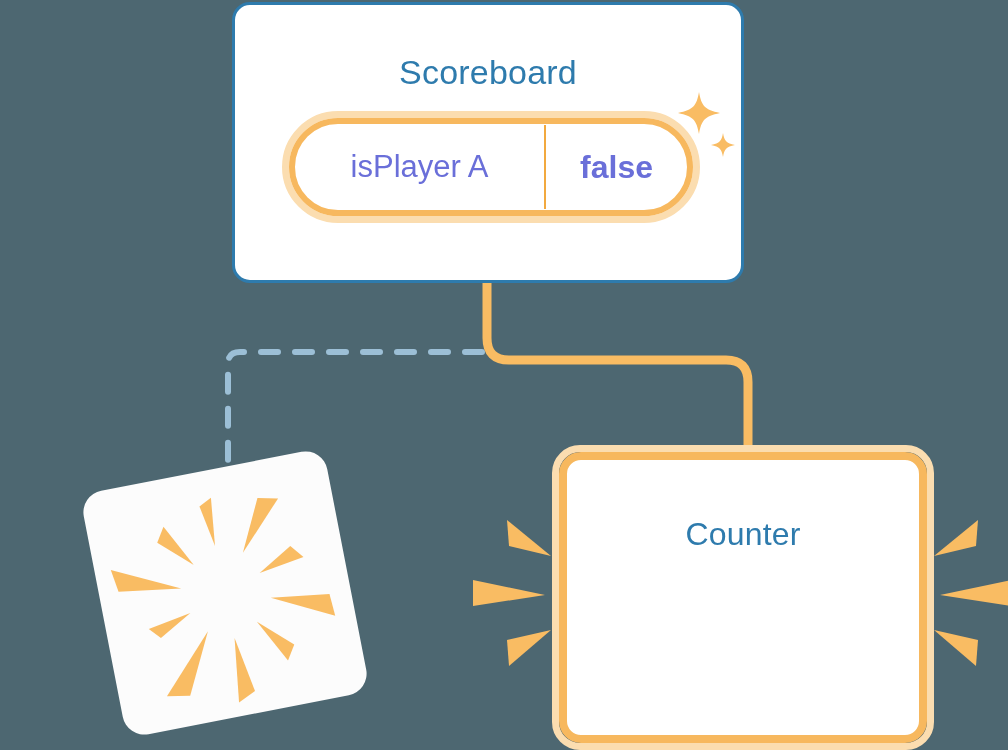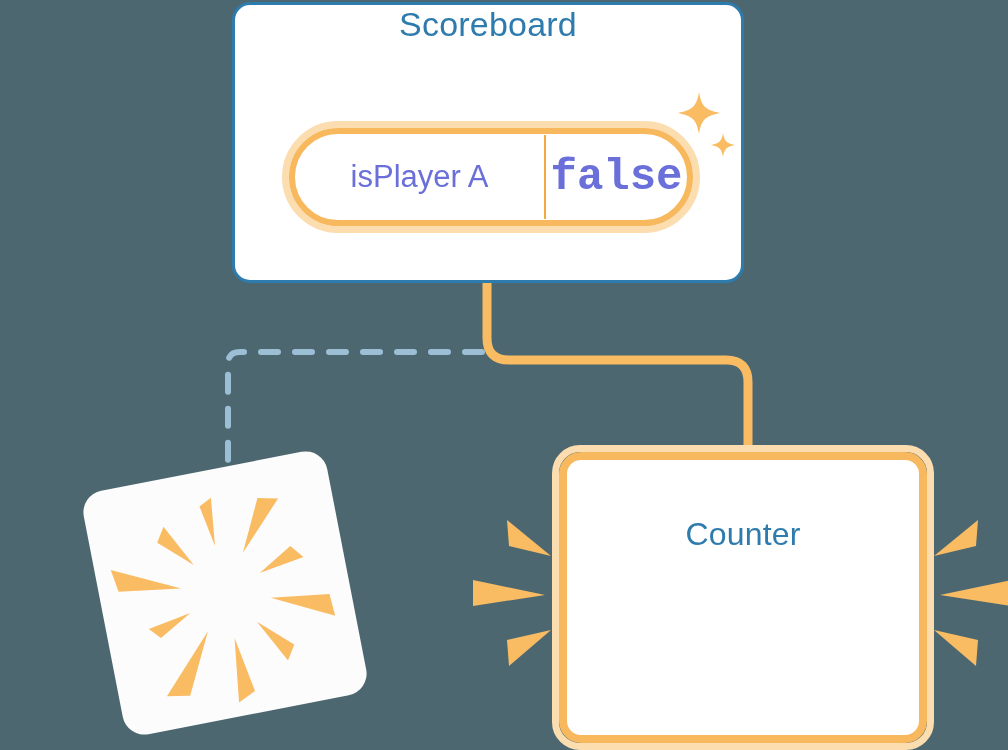--- a/index.html
+++ b/index.html
@@ -40,27 +40,28 @@
     z-index: 3;
   }
   .card-title-blue {
     color: #2e7bad;
     font-size: 34px;
     font-weight: 400;
     text-align: center;
     letter-spacing: 0.2px;
   }
   .scoreboard-title {
+    margin-top: 48px;
   }
 
   
   .pill-glow-wrap {
     position: absolute;
     left: 47px;
-    top: 116px;
+    top: 106px;
     width: 418px;
     height: 136px;
   }
   .pill-glow-outer {
     position: absolute;
     left: 0; top: 0;
     width: 418px;
     height: 112px;
     border: 7px solid #fbddb0;
     border-radius: 56px;
@@ -90,23 +91,22 @@
     font-weight: 400;
   }
   .pill-divider-orange {
     width: 2px;
     background: #f2a93f;
     align-self: stretch;
     margin: 1px 0;
   }
   .pill-val-big {
     flex: 1 1 auto;
-    font-size: 44px;
+    font-size: 32px;
     font-weight: 700;
-    font-family: Liberation Mono, monospace;
   }
 
   
   .sparkle-group {
     position: absolute;
     left: 672px;
     top: 90px;
     width: 70px;
     height: 72px;
     z-index: 4;

